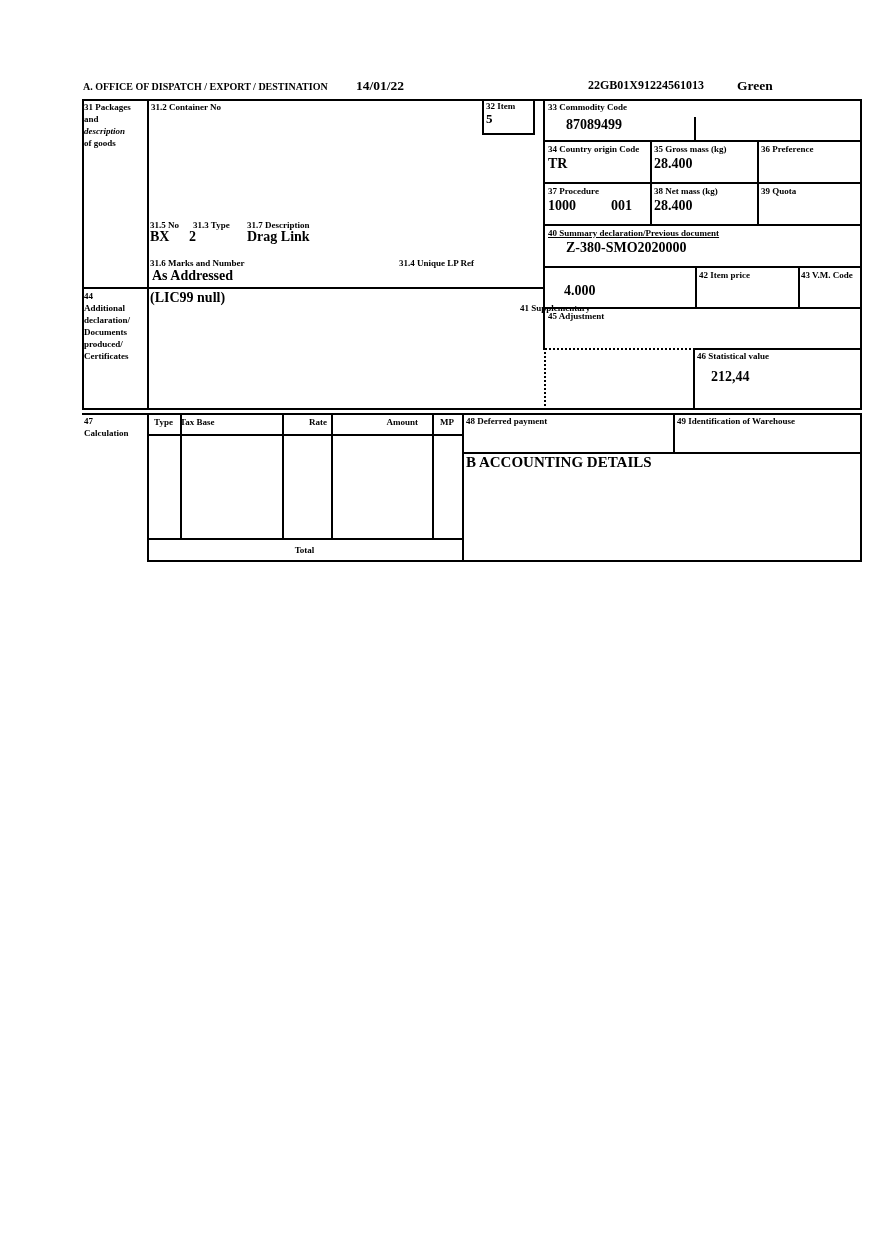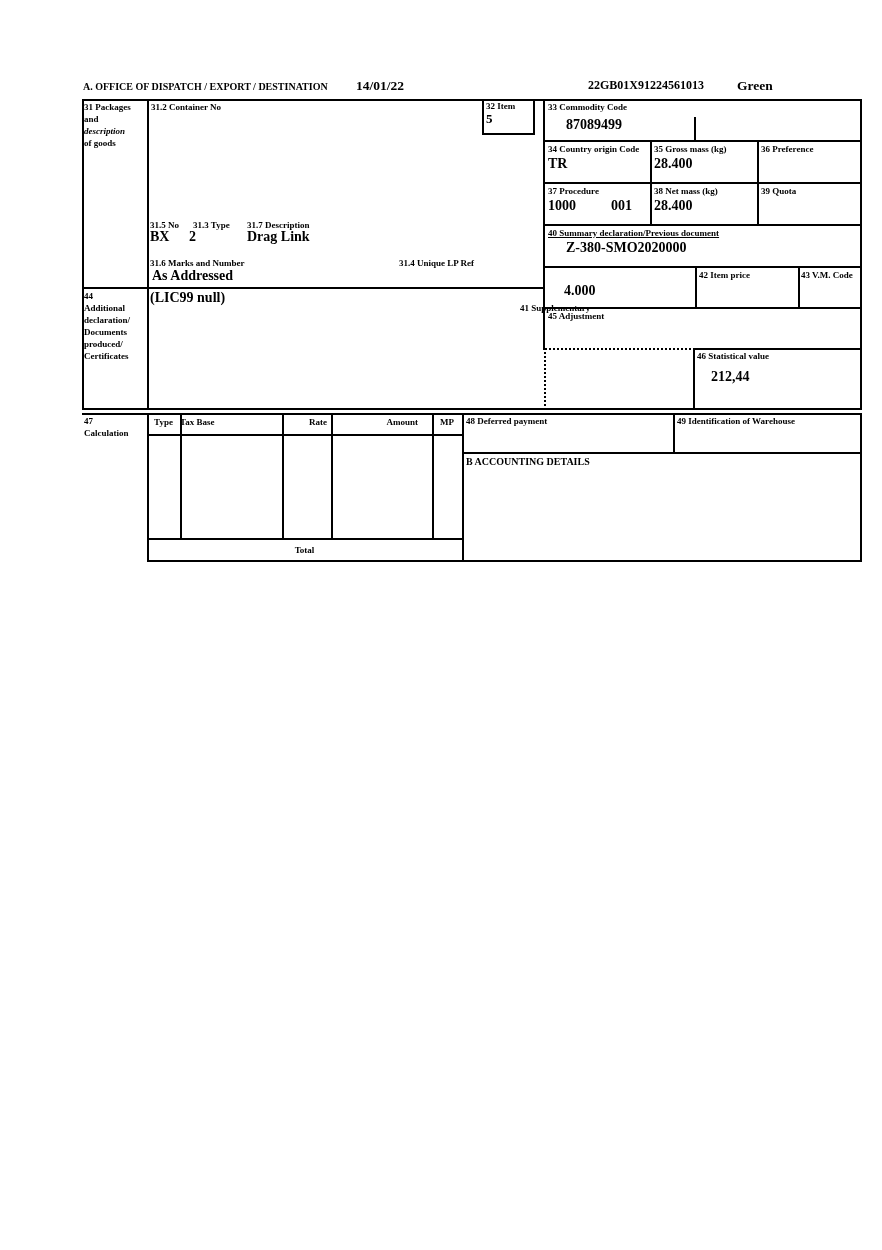--- a/index.html
+++ b/index.html
@@ -139,15 +139,15 @@
   <div class="lbl" style="left:147px; top:417px; width:33px; text-align:center;">Type</div>
   <div class="lbl" style="left:180px; top:417px; width:102px; text-align:left;">Tax Base</div>
   <div class="lbl" style="left:282px; top:417px; width:49px; text-align:right; padding-right:4px;">Rate</div>
   <div class="lbl" style="left:331px; top:417px; width:101px; text-align:right; padding-right:14px;">Amount</div>
   <div class="lbl" style="left:432px; top:417px; width:30px; text-align:center;">MP</div>
 
   <div class="lbl" style="left:147px; top:545px; width:315px; text-align:center;">Total</div>
 
   <div class="lbl" style="left:466px; top:416px;">48 Deferred payment</div>
   <div class="lbl" style="left:677px; top:416px;">49 Identification of Warehouse</div>
-  <div class="lbl" style="left:466px; top:457px; font-size:10px;">B ACCOUNTING DETAILS</div>
+  <div class="lbl" style="left:466px; top:457px; font-size:15px;">B ACCOUNTING DETAILS</div>
 
 </div>
 
 </body></html>

